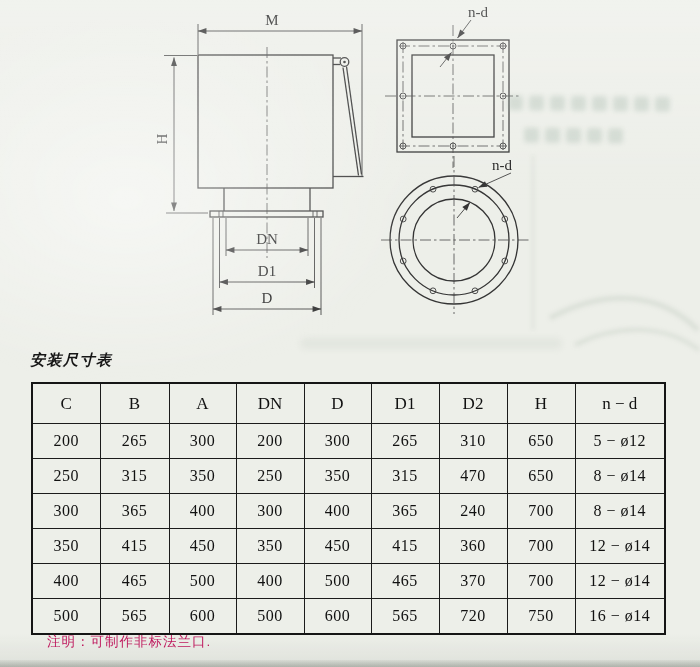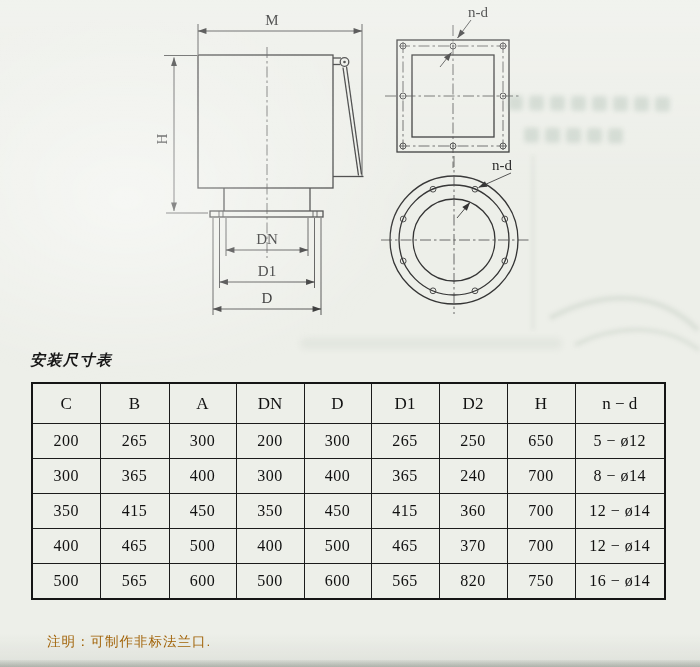--- a/index.html
+++ b/index.html
@@ -24,21 +24,21 @@
     opacity:.16;filter:blur(3px);border-radius:6px;}
 
   svg text{fill:#1f1f1f;font-family:"Liberation Serif", serif;font-size:15px;}
   .obj{stroke:#343434;stroke-width:1.3;fill:none;}
   .thin{stroke:#3d3d3d;stroke-width:.9;fill:none;}
   .cl{stroke:#474747;stroke-width:.8;fill:none;stroke-dasharray:11 3 2.5 3;}
   .ghostline{stroke:#b6c1b6;fill:none;opacity:.33;}
 
   .page-title{position:absolute;left:30px;top:351px;font-size:15px;font-weight:bold;
     letter-spacing:1.5px;color:#161616;font-family:"Liberation Sans", sans-serif;font-style:italic;}
-  .note{position:absolute;left:47px;top:633px;font-size:13.5px;color:#a16207;
+  .note{position:absolute;left:47px;top:633px;font-size:13.5px;color:#be185d;
     letter-spacing:1px;font-family:"Liberation Sans", sans-serif;}
 
   table.dims{position:absolute;left:31px;top:382px;border-collapse:collapse;table-layout:fixed;
     width:633px;background:transparent;}
   table.dims td{border:1.5px solid #1b1b1b;text-align:center;vertical-align:middle;
     font-size:16px;color:#111;padding:0;}
   table.dims{border:2px solid #151515;}
   table.dims thead td{font-size:17px;height:39px;}
   table.dims tbody td{height:34px;letter-spacing:.5px;}
 </style>
@@ -235,23 +235,34 @@
       </tr>
   </thead>
   <tbody>
       <tr>
         <td>200</td>
         <td>265</td>
         <td>300</td>
         <td>200</td>
         <td>300</td>
         <td>265</td>
-        <td>250</td>
+        <td>310</td>
         <td>650</td>
         <td>5 − ø12</td>
+      </tr>
+      <tr>
+        <td>250</td>
+        <td>315</td>
+        <td>350</td>
+        <td>250</td>
+        <td>350</td>
+        <td>315</td>
+        <td>470</td>
+        <td>650</td>
+        <td>8 − ø14</td>
       </tr>
       <tr>
         <td>300</td>
         <td>365</td>
         <td>400</td>
         <td>300</td>
         <td>400</td>
         <td>365</td>
         <td>240</td>
         <td>700</td>
@@ -279,21 +290,21 @@
         <td>700</td>
         <td>12 − ø14</td>
       </tr>
       <tr>
         <td>500</td>
         <td>565</td>
         <td>600</td>
         <td>500</td>
         <td>600</td>
         <td>565</td>
-        <td>820</td>
+        <td>720</td>
         <td>750</td>
         <td>16 − ø14</td>
       </tr>
     </tbody>
 </table>
 
 <div class="note">注明：可制作非标法兰口.</div>
 
 <div class="scan-strip"></div>
 

